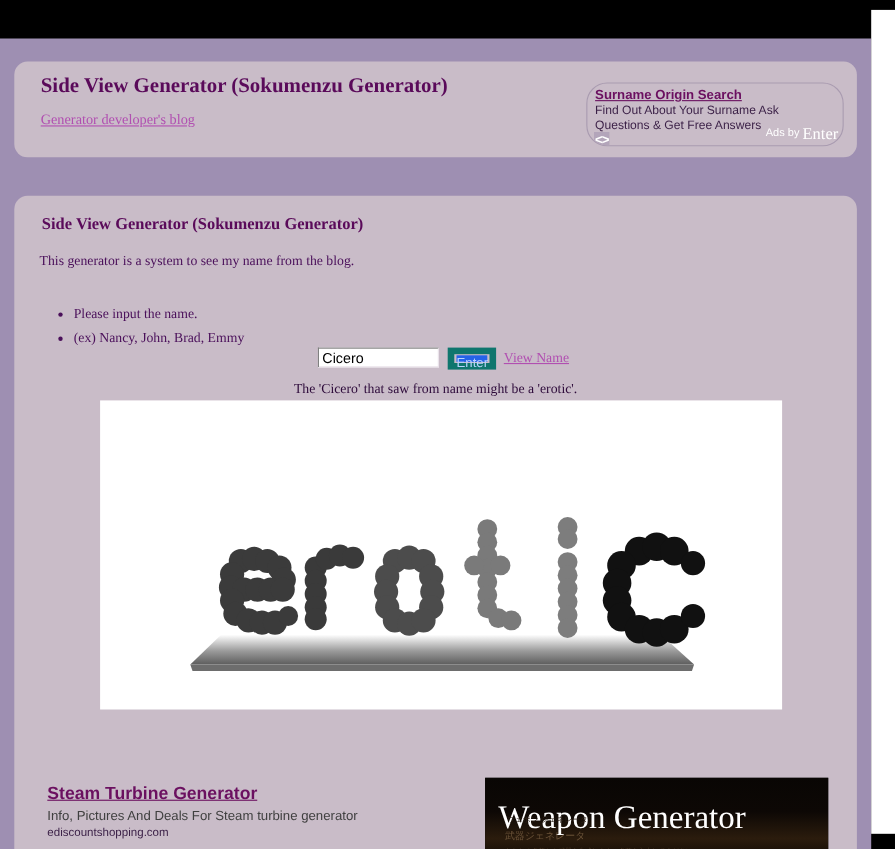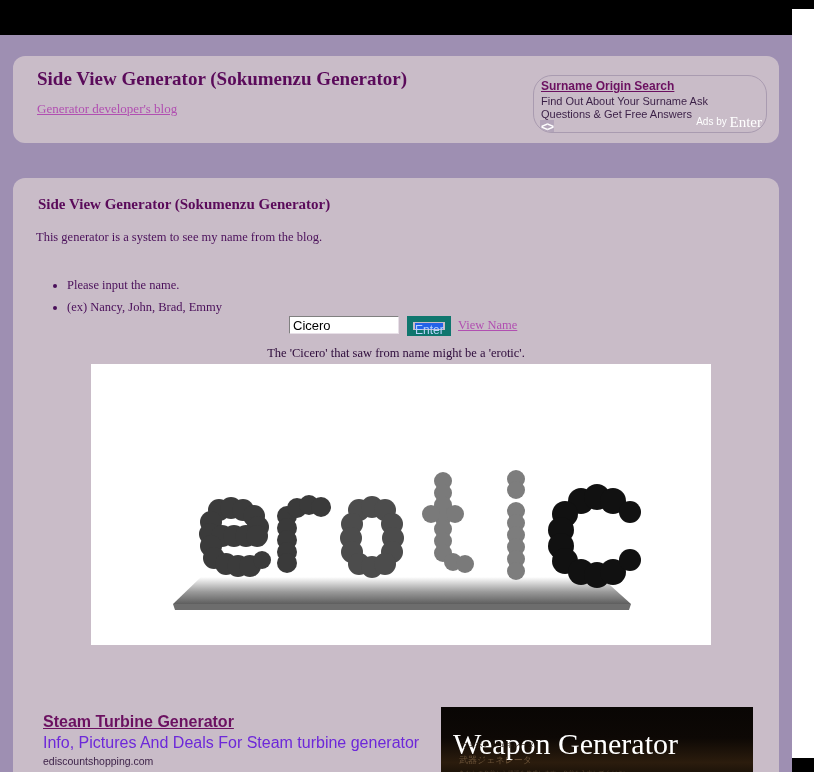--- a/index.html
+++ b/index.html
@@ -305,22 +305,22 @@
     font-family: "Liberation Sans", sans-serif;
     font-size: 16px;
     font-weight: bold;
     color: #6b1060;
     text-decoration: underline;
     cursor: pointer;
     white-space: nowrap;
   }
   .bad-desc {
     font-family: "Liberation Sans", sans-serif;
-    font-size: 16px;
-    color: #6d28d9;
+    font-size: 12px;
+    color: #404040;
     margin-top: 3px;
     white-space: nowrap;
   }
   .bad-url {
     font-family: "Liberation Sans", sans-serif;
     font-size: 10.5px;
     color: #3a1f46;
     margin-top: 3px;
     white-space: nowrap;
   }

